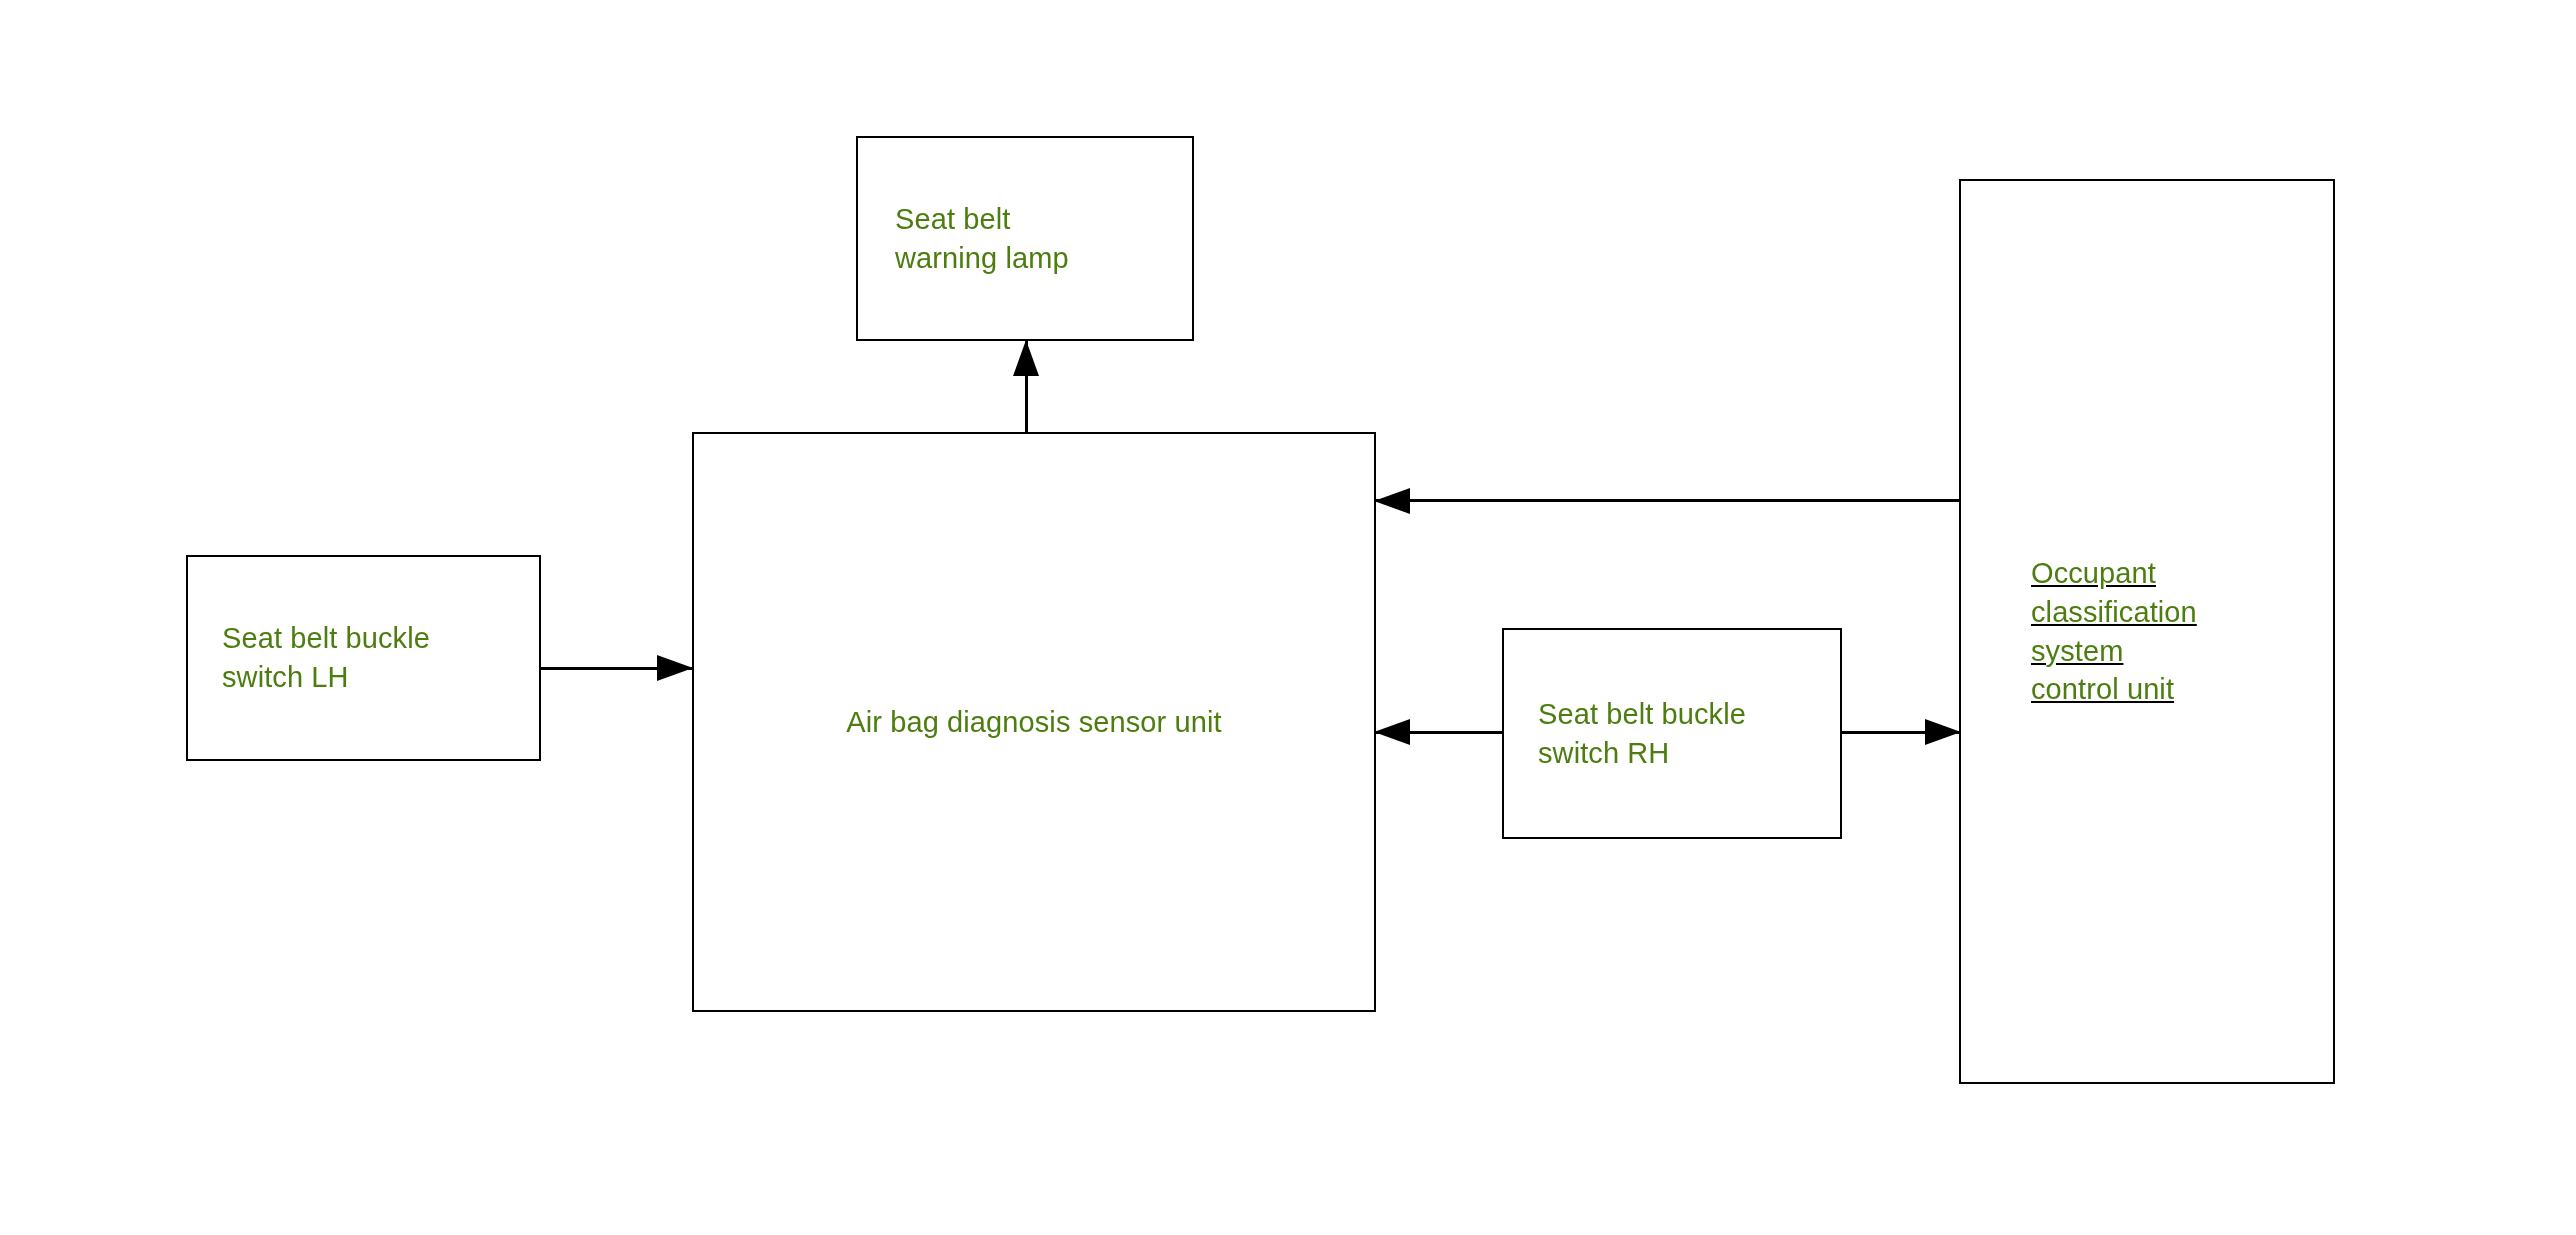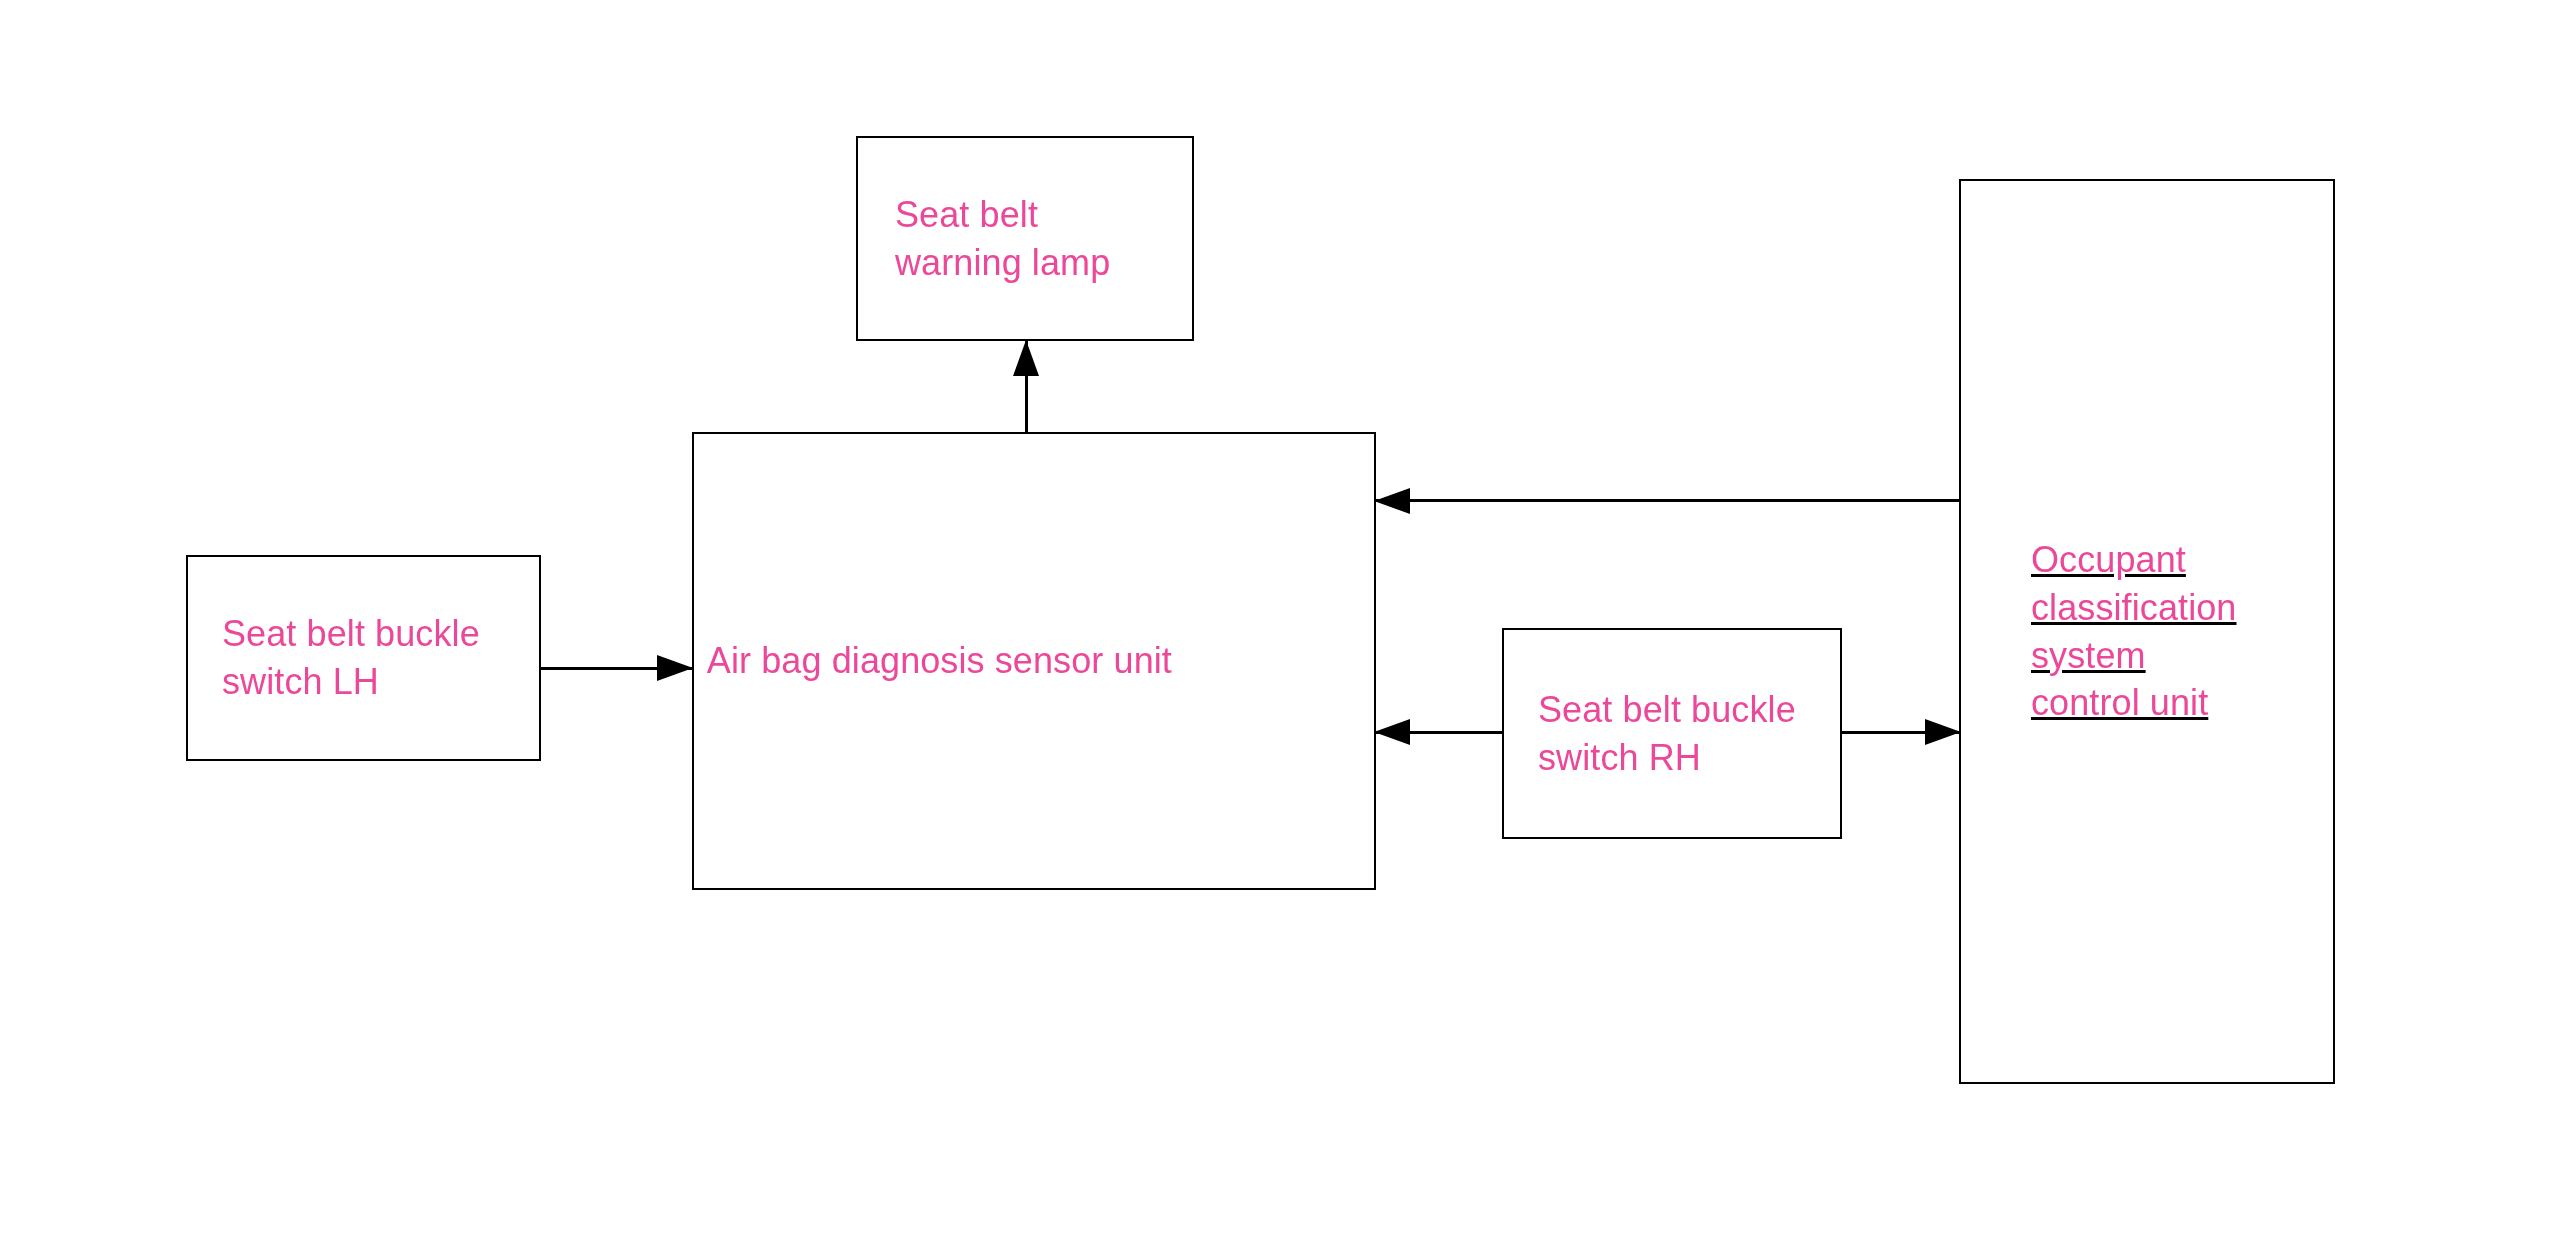--- a/index.html
+++ b/index.html
@@ -24,45 +24,46 @@
     box-sizing: border-box;
     border: 2.6px solid #000000;
     background: #ffffff;
     display: flex;
     align-items: center;
     z-index: 2;
   }
   .node-label {
     display: block;
     white-space: pre-line;
-    font-size: 36px;
+    font-size: 29px;
     line-height: 1.33;
     letter-spacing: 0.1px;
-    color: #ec4899;
+    color: #4d7c0f;
   }
   
   #node-warning-lamp {
     left: 856px;
     top: 136px;
     width: 338px;
     height: 205px;
     padding-left: 37px;
   }
   #node-buckle-lh {
     left: 186px;
     top: 555px;
     width: 355px;
     height: 206px;
     padding-left: 34px;
   }
   #node-diagnosis-sensor {
     left: 692px;
     top: 432px;
     width: 684px;
-    height: 458px;
+    height: 580px;
+    justify-content: center;
     padding: 0 12.8px;
   }
   #node-diagnosis-sensor .node-label {
     text-align: center;
   }
   #node-buckle-rh {
     left: 1502px;
     top: 628px;
     width: 340px;
     height: 211px;

